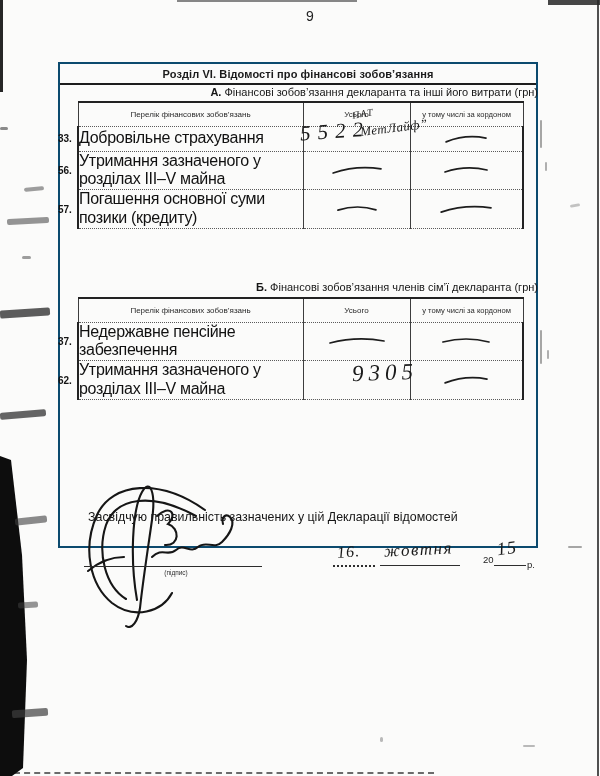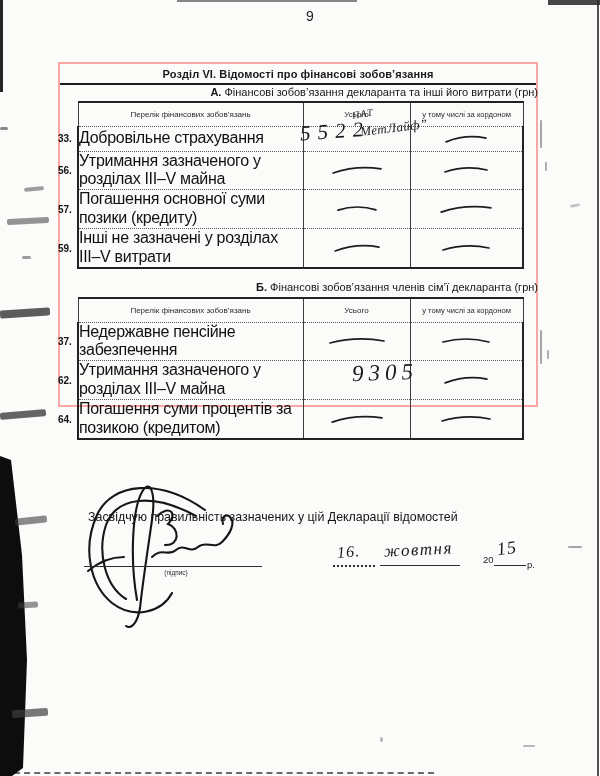--- a/index.html
+++ b/index.html
@@ -12,22 +12,22 @@
     color: #1b1b1b;
     overflow: hidden;
     margin: 0 auto;
   }
   
   .page-number {
     position: absolute; left: 290px; top: 8px; width: 40px;
     text-align: center; font-size: 14px; color:#222;
   }
   .outer-box {
-    position: absolute; left: 58px; top: 62px; width: 480px; height: 345px;
-    border: 2px solid #fca5a5;
+    position: absolute; left: 58px; top: 62px; width: 480px; height: 486px;
+    border: 2px solid #0c4a6e;
   }
   .vi-header {
     height: 21px; line-height: 20px; border-bottom: 2px solid #1d1d1d;
     text-align: center; font-weight: bold; font-size: 11px; letter-spacing: .1px;
   }
   .table-caption {
     position: absolute; left: 58px; width: 480px;
     text-align: right; font-size: 11px; color:#161616;
   }
   .table-caption b { font-weight: bold; }
@@ -171,30 +171,20 @@
     <tr style="height:22px">
       <td class="num">57.</td>
       <td class="lbl">Погашення основної суми позики (кредиту)</td>
       <td class="val"><span class="dashwrap"><svg width="42" height="10" viewBox="0 0 42 10" style="transform:rotate(2.5deg)">
                 <path d="M2 7 Q 21 0 40 5" stroke="#1d1d1d" stroke-width="1.7" fill="none" stroke-linecap="round"></path>
               </svg></span></td>
       <td class="val"><span class="dashwrap"><svg width="54" height="10" viewBox="0 0 54 10" style="transform:rotate(-2.5deg)">
                 <path d="M2 7 Q 27 0 52 5" stroke="#1d1d1d" stroke-width="1.7" fill="none" stroke-linecap="round"></path>
               </svg></span></td>
     </tr>
-    <tr style="height:22px" class="lastrow">
-      <td class="num">59.</td>
-      <td class="lbl">Інші не зазначені у розділах III–V витрати</td>
-      <td class="val"><span class="dashwrap"><svg width="48" height="10" viewBox="0 0 48 10" style="transform:rotate(-2.5deg)">
-                <path d="M2 7 Q 24 0 46 5" stroke="#1d1d1d" stroke-width="1.7" fill="none" stroke-linecap="round"></path>
-              </svg></span></td>
-      <td class="val"><span class="dashwrap"><svg width="50" height="10" viewBox="0 0 50 10" style="transform:rotate(0deg)">
-                <path d="M2 7 Q 25 0 48 5" stroke="#1d1d1d" stroke-width="1.7" fill="none" stroke-linecap="round"></path>
-              </svg></span></td>
-    </tr>
   </tbody>
     </table>
 
   <div class="table-caption" style="top:281px;">
     <b>Б.</b><span> Фінансові зобов’язання членів сім’ї декларанта (грн)</span>
   </div>
 
   <table class="obl" style="left:58px;top:297px;">
     <colgroup>
         <col style="width:20px">
@@ -220,30 +210,20 @@
               </svg></span></td>
     </tr>
     <tr style="height:24px">
       <td class="num">62.</td>
       <td class="lbl">Утримання зазначеного у розділах III–V майна</td>
       <td class="val"></td>
       <td class="val"><span class="dashwrap"><svg width="46" height="10" viewBox="0 0 46 10" style="transform:rotate(-2.5deg)">
                 <path d="M2 7 Q 23 0 44 5" stroke="#1d1d1d" stroke-width="1.7" fill="none" stroke-linecap="round"></path>
               </svg></span></td>
     </tr>
-    <tr style="height:33px" class="lastrow">
-      <td class="num">64.</td>
-      <td class="lbl">Погашення суми процентів за позикою (кредитом)</td>
-      <td class="val"><span class="dashwrap"><svg width="54" height="10" viewBox="0 0 54 10" style="transform:rotate(-2.5deg)">
-                <path d="M2 7 Q 27 0 52 5" stroke="#1d1d1d" stroke-width="1.7" fill="none" stroke-linecap="round"></path>
-              </svg></span></td>
-      <td class="val"><span class="dashwrap"><svg width="52" height="10" viewBox="0 0 52 10" style="transform:rotate(0deg)">
-                <path d="M2 7 Q 26 0 50 5" stroke="#1d1d1d" stroke-width="1.7" fill="none" stroke-linecap="round"></path>
-              </svg></span></td>
-    </tr>
   </tbody>
     </table>
 
   <div class="hw hw-5522">5522</div>
   <div class="hw hw-pat">ПАТ</div>
   <div class="hw hw-note">МетЛайф”</div>
   <div class="hw hw-9305">9305</div>
 
   <div class="statement">Засвідчую правильність зазначених у цій Декларації відомостей</div>
 

